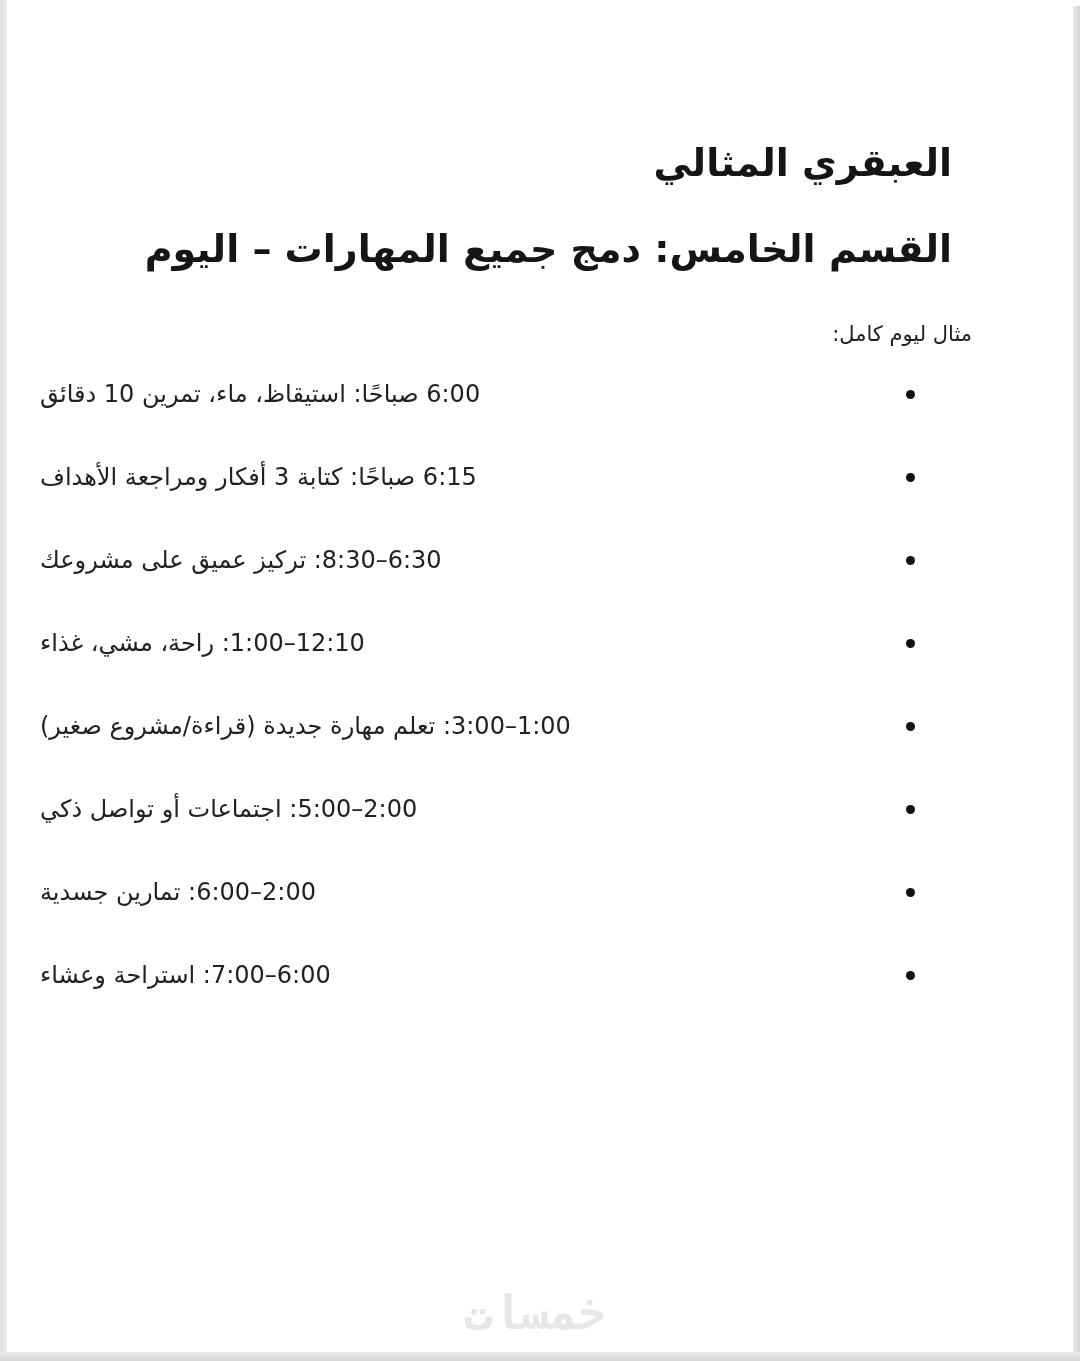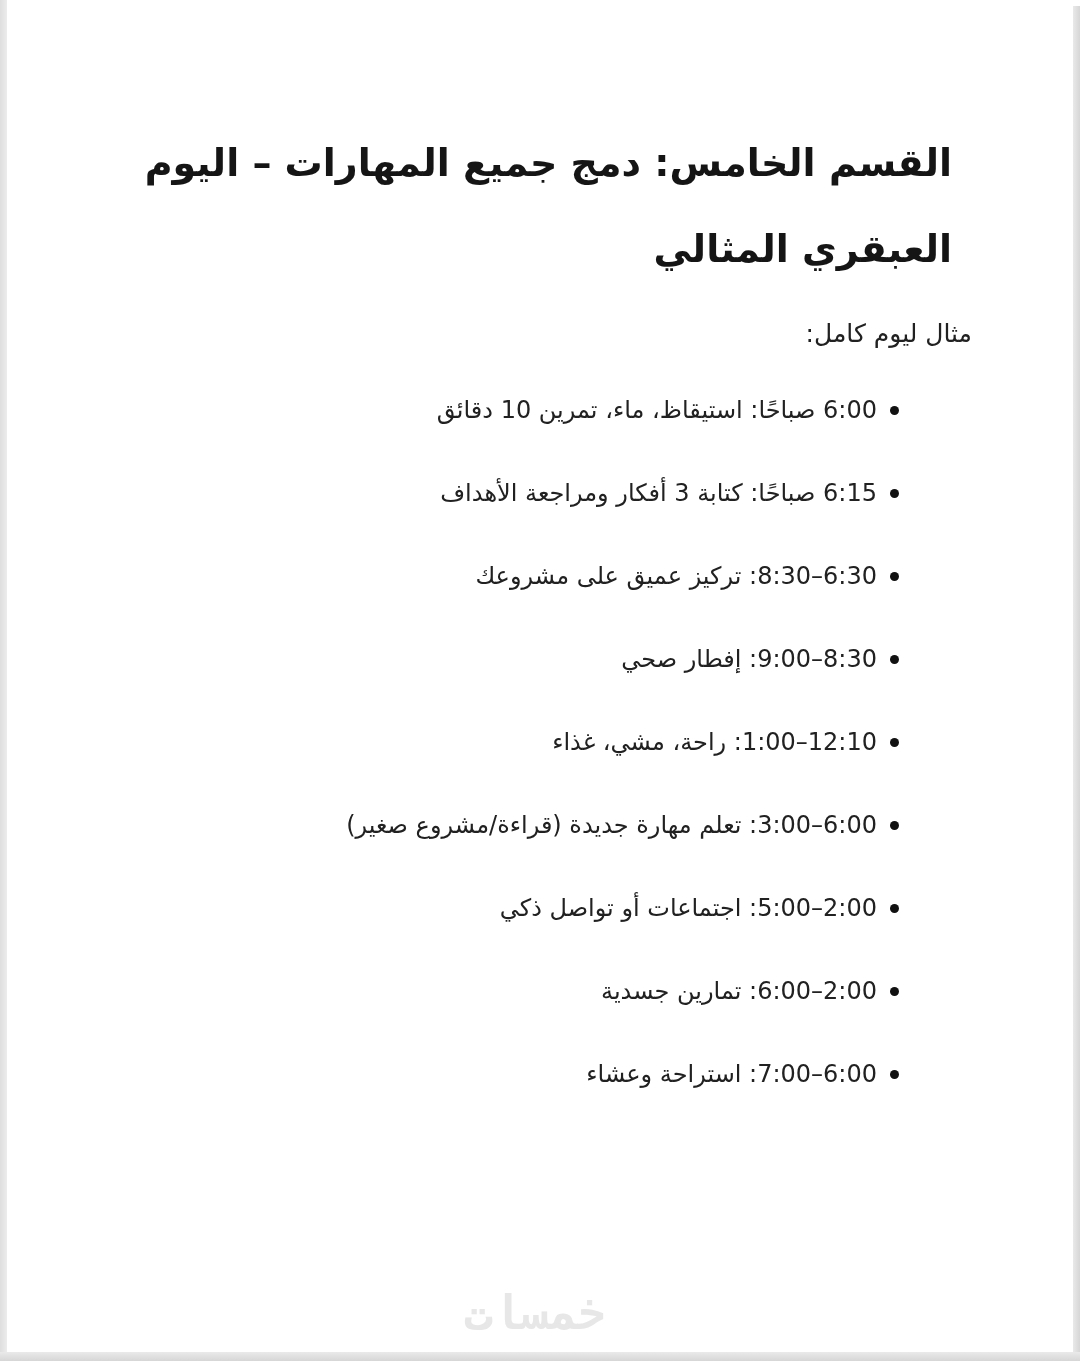--- a/index.html
+++ b/index.html
@@ -56,34 +56,34 @@
     white-space: nowrap;
   }
 
   .subtitle {
     position: absolute;
     top: 316px;
     right: 108px;
     left: 40px;
     margin: 0;
     text-align: right;
-    font-size: 25px;
+    font-size: 21px;
     line-height: 36px;
     color: #212121;
   }
 
   ul.schedule {
     position: absolute;
     top: 378px;
     right: 187px;
     left: 40px;
-    margin: 16px;
+    margin: 0;
     padding: 0;
     list-style: none;
-    text-align: right;
+    text-align: left;
   }
   ul.schedule li {
     position: relative;
     font-size: 24px;
     line-height: 33px;
     color: #212121;
     margin: 0 0 50px 0;
     white-space: nowrap;
   }
   ul.schedule li::before {
@@ -109,33 +109,32 @@
     line-height: 54px;
     font-family: Liberation Mono, monospace;
   }
 </style>
 </head>
 <body>
 
 <div class="page">
 
   <h1 class="title">
+    <span class="t-line">العبقري المثالي</span>
     <span class="t-line">القسم الخامس: دمج جميع المهارات – اليوم</span>
-    <span class="t-line">العبقري المثالي</span>
   </h1>
 
   <p class="subtitle">مثال ليوم كامل:</p>
 
   <ul class="schedule">
     <li>6:00 صباحًا: استيقاظ، ماء، تمرين 10 دقائق</li>
     <li>6:15 صباحًا: كتابة 3 أفكار ومراجعة الأهداف</li>
     <li>6:30–8:30: تركيز عميق على مشروعك</li>
-    <li>8:30–9:00: إفطار صحي</li>
     <li>12:10–1:00: راحة، مشي، غذاء</li>
-    <li>6:00–3:00: تعلم مهارة جديدة (قراءة/مشروع صغير)</li>
+    <li>1:00–3:00: تعلم مهارة جديدة (قراءة/مشروع صغير)</li>
     <li>2:00–5:00: اجتماعات أو تواصل ذكي</li>
     <li>2:00–6:00: تمارين جسدية</li>
     <li>6:00–7:00: استراحة وعشاء</li>
   </ul>
 
   <div class="watermark">خمسات</div>
 
   <div class="edge edge-left"></div>
   <div class="edge edge-right"></div>
   <div class="edge edge-bottom"></div>

